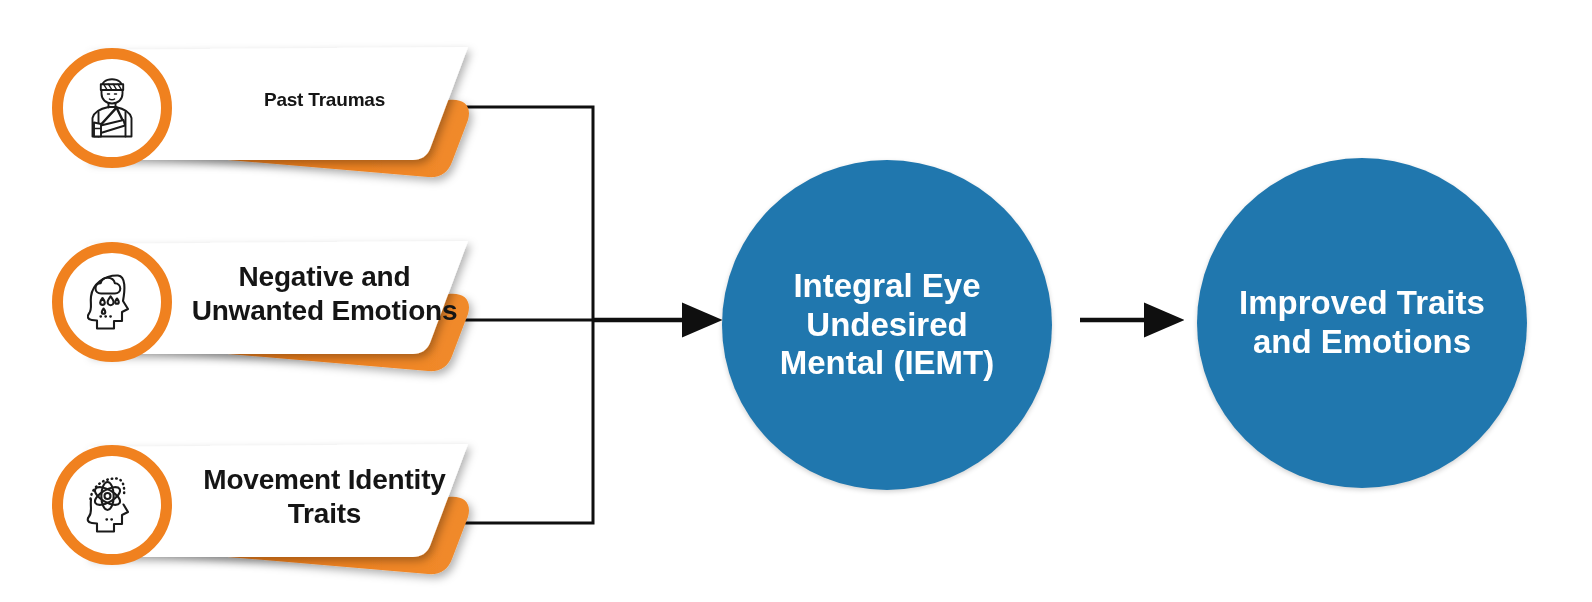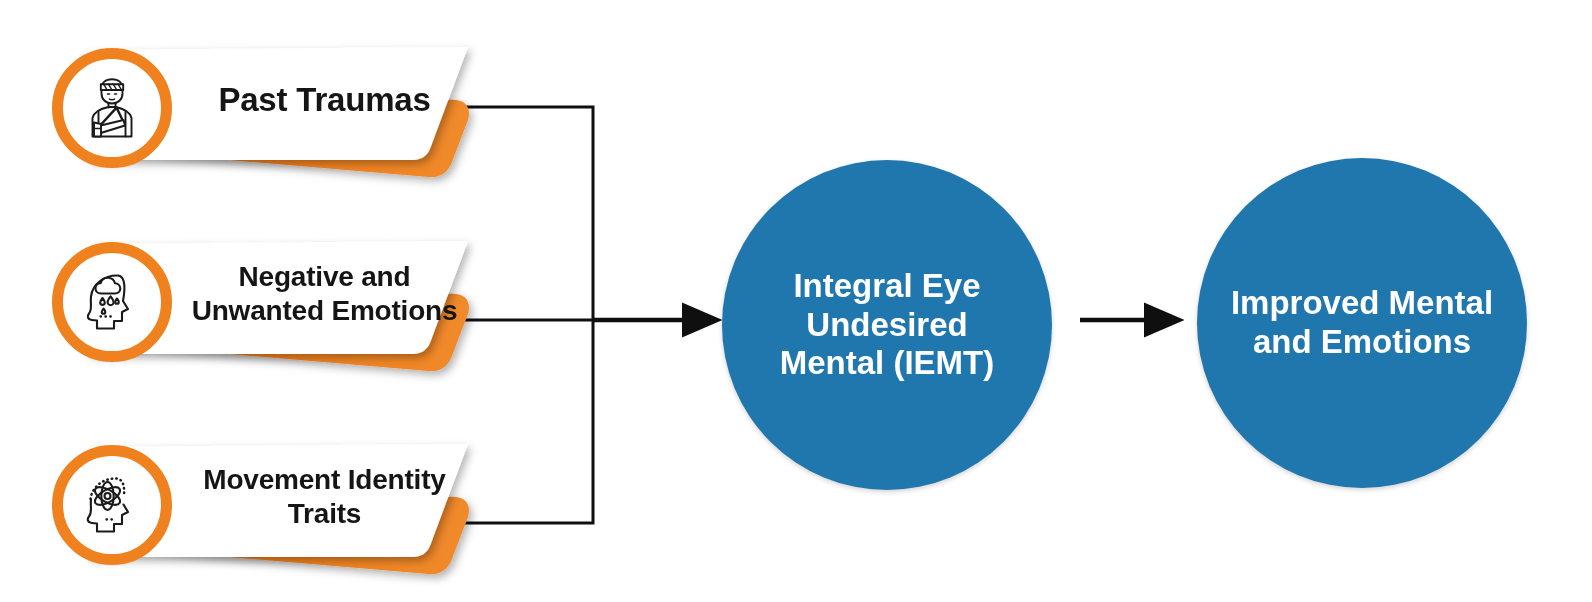--- a/index.html
+++ b/index.html
@@ -42,21 +42,21 @@
     left: 125px;
     top: 0;
     width: 295px;
     height: 112px;
     display: flex;
     align-items: center;
     justify-content: center;
     text-align: center;
     font-family: "Liberation Sans Narrow", "Liberation Sans", sans-serif;
     font-weight: bold;
-    font-size: 33px;
+    font-size: 19px;
     line-height: 1.22;
     color: #151515;
     letter-spacing: -0.2px;
     z-index: 3;
   }
   .card.two-line .label { font-size: 28px; }
   
   .badge {
     position: absolute;
     left: 0;
@@ -276,18 +276,18 @@
   <div class="bubble" id="bubble-iemt">
     <div class="txt">
       <div>Integral Eye</div>
       <div>Undesired</div>
       <div>Mental (IEMT)</div>
     </div>
   </div>
 
   <div class="bubble" id="bubble-outcome">
     <div class="txt">
-      <div>Improved Mental</div>
+      <div>Improved Traits</div>
       <div>and Emotions</div>
     </div>
   </div>
 
 </div>
 
 </body></html>

